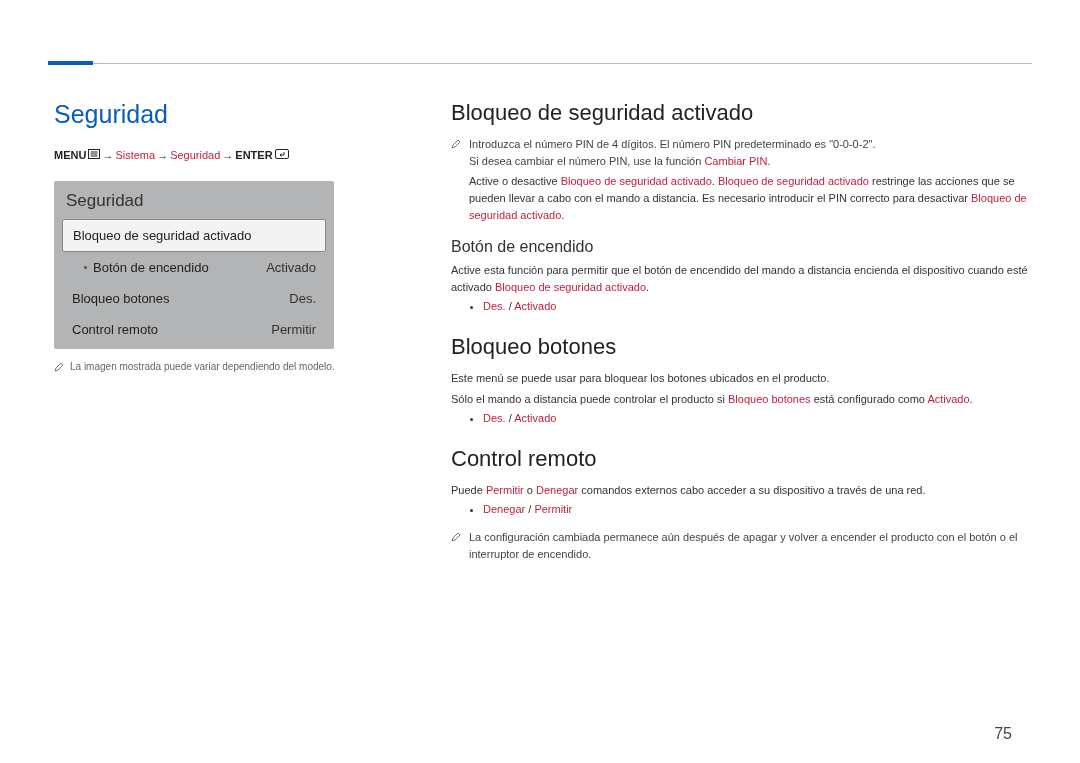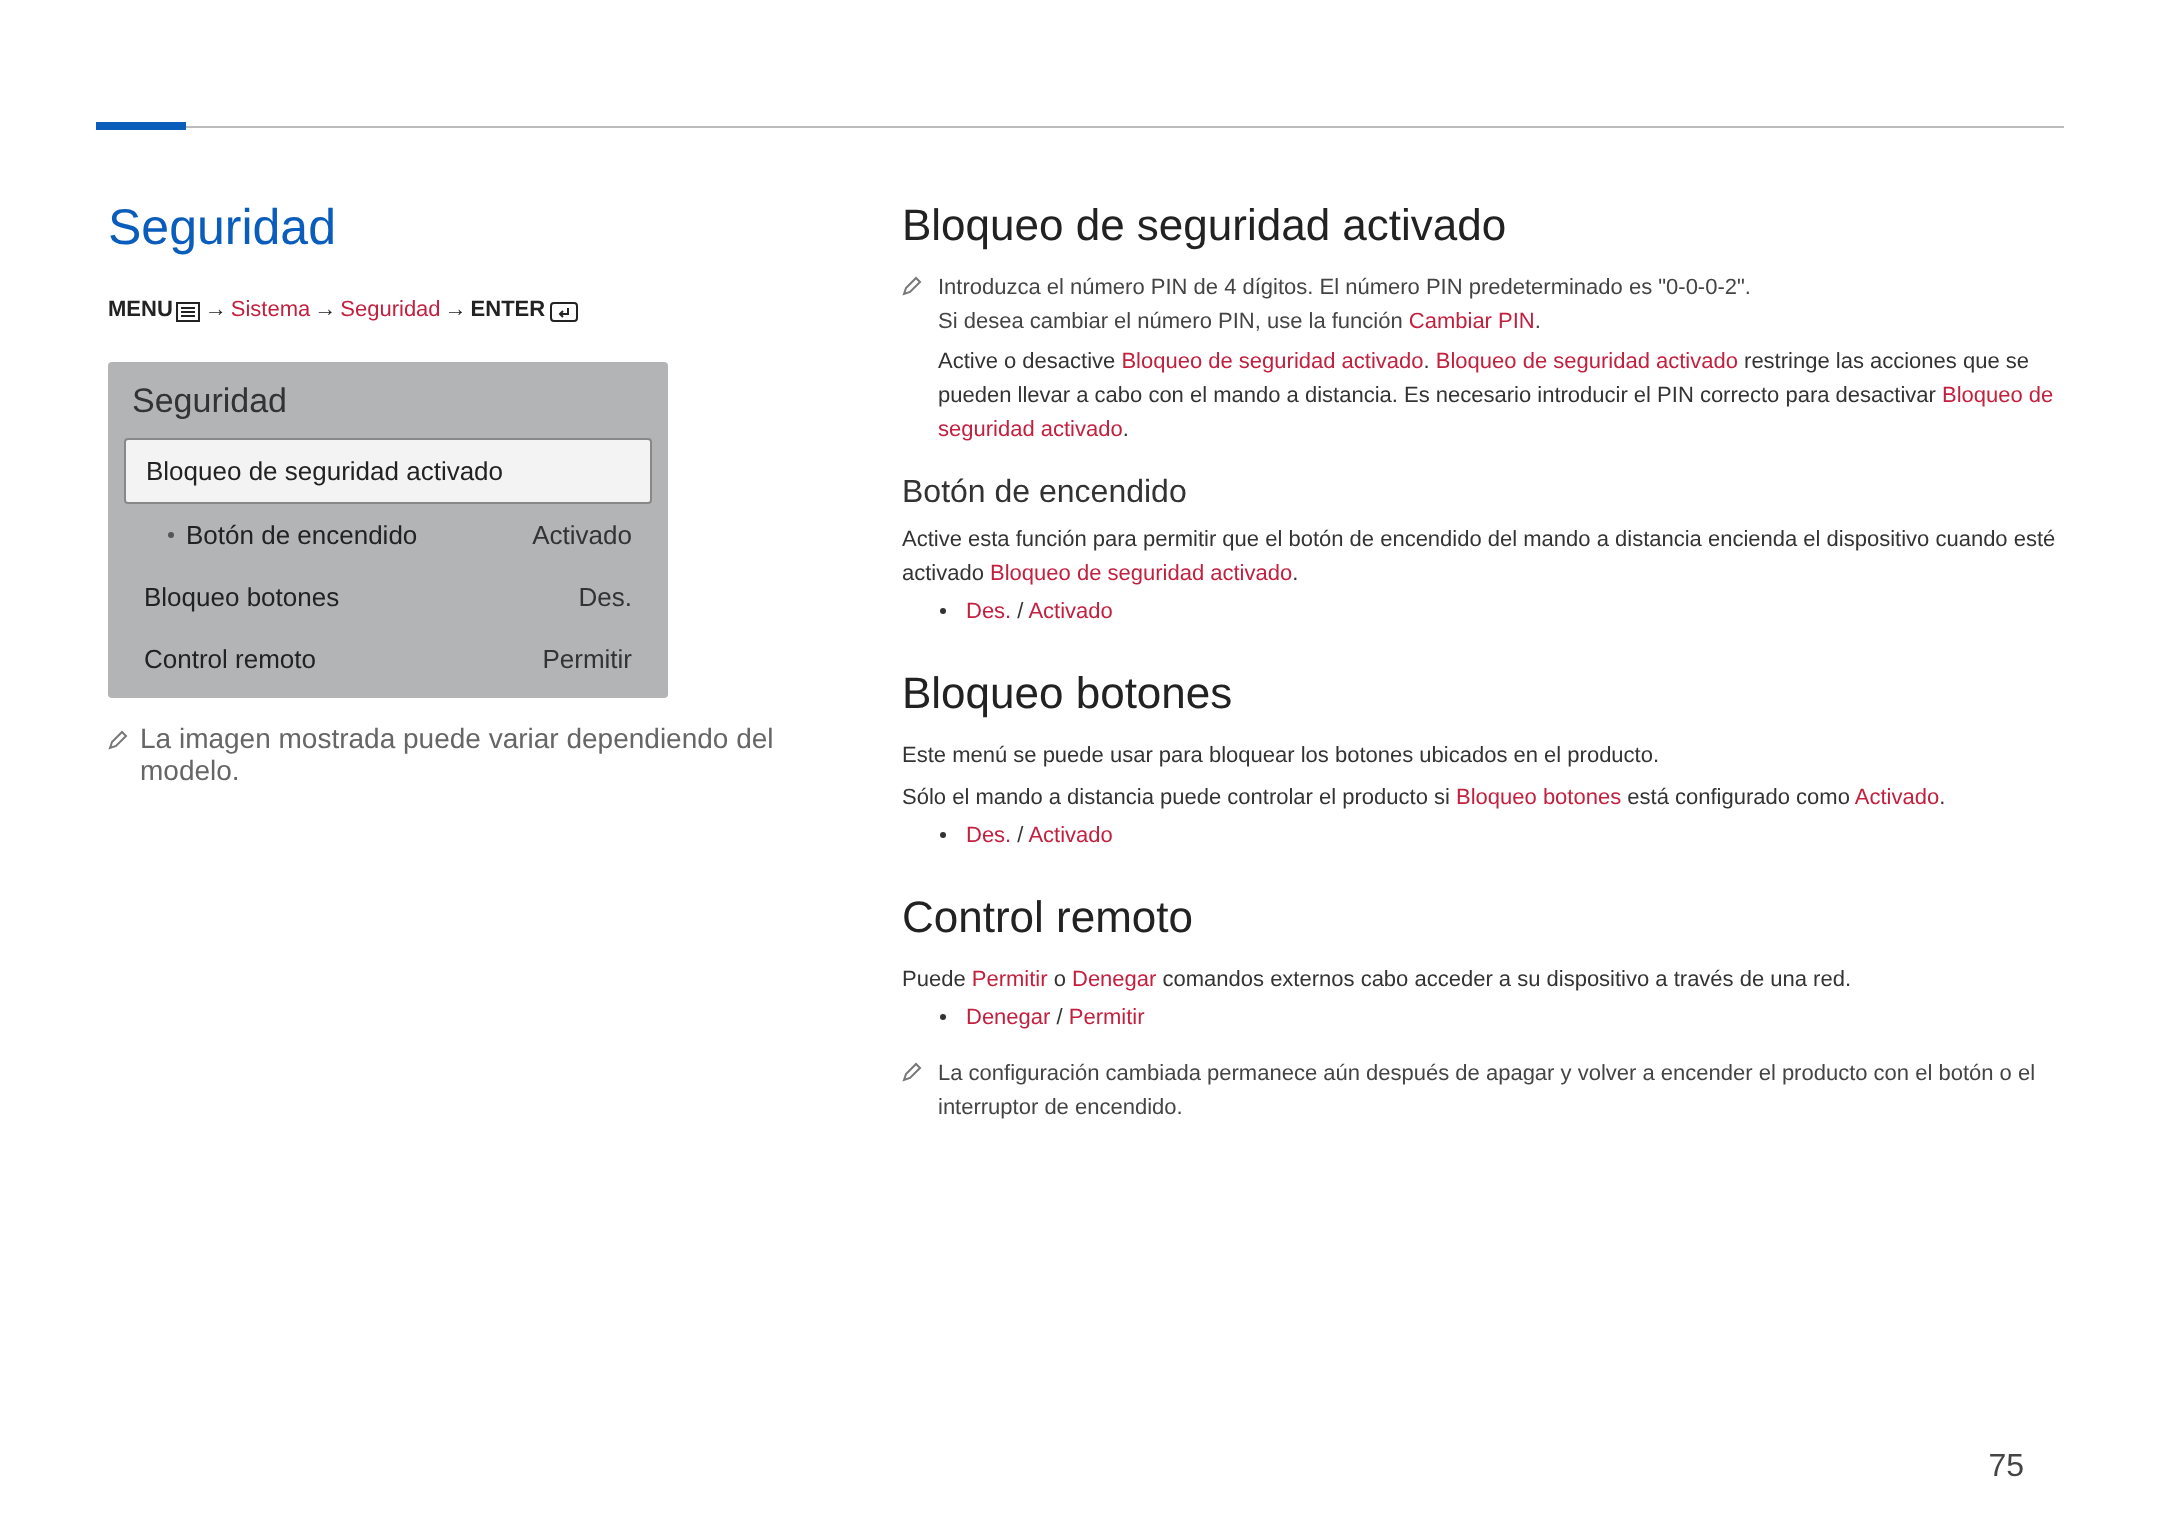--- a/index.html
+++ b/index.html
@@ -46,21 +46,21 @@
     color: #0b5dbb;
     font-size: 25px;
     font-weight: 500;
     margin-bottom: 20px;
   }
   .breadcrumb {
     font-size: 11px;
     font-weight: bold;
     color: #222;
     display: flex;
-    align-items: flex-end;
+    align-items: flex-start;
     gap: 2px;
     flex-wrap: wrap;
     margin-bottom: 20px;
   }
   .breadcrumb .red { color: #c2203e; font-weight: normal; }
   .breadcrumb .arrow { color: #222; }
   .breadcrumb .icon-box {
     display: inline-flex;
     align-items: center;
     justify-content: center;
@@ -91,21 +91,21 @@
     border: 1px solid #888;
   }
   .panel-item.sub { padding-left: 22px; }
   .panel-item .dot {
     width: 3px; height: 3px; background: #555; border-radius: 50%;
     display: inline-block; margin-right: 6px;
   }
   .panel-item .lbl { display: flex; align-items: center; }
   .panel-item .val { color: #333; font-size: 13px; }
   .caption {
-    font-size: 14px;
+    font-size: 10px;
     color: #666;
     margin-top: 12px;
     display: flex;
     align-items: flex-start;
     gap: 6px;
   }
   .pencil {
     flex: 0 0 auto;
     margin-top: 1px;
   }

